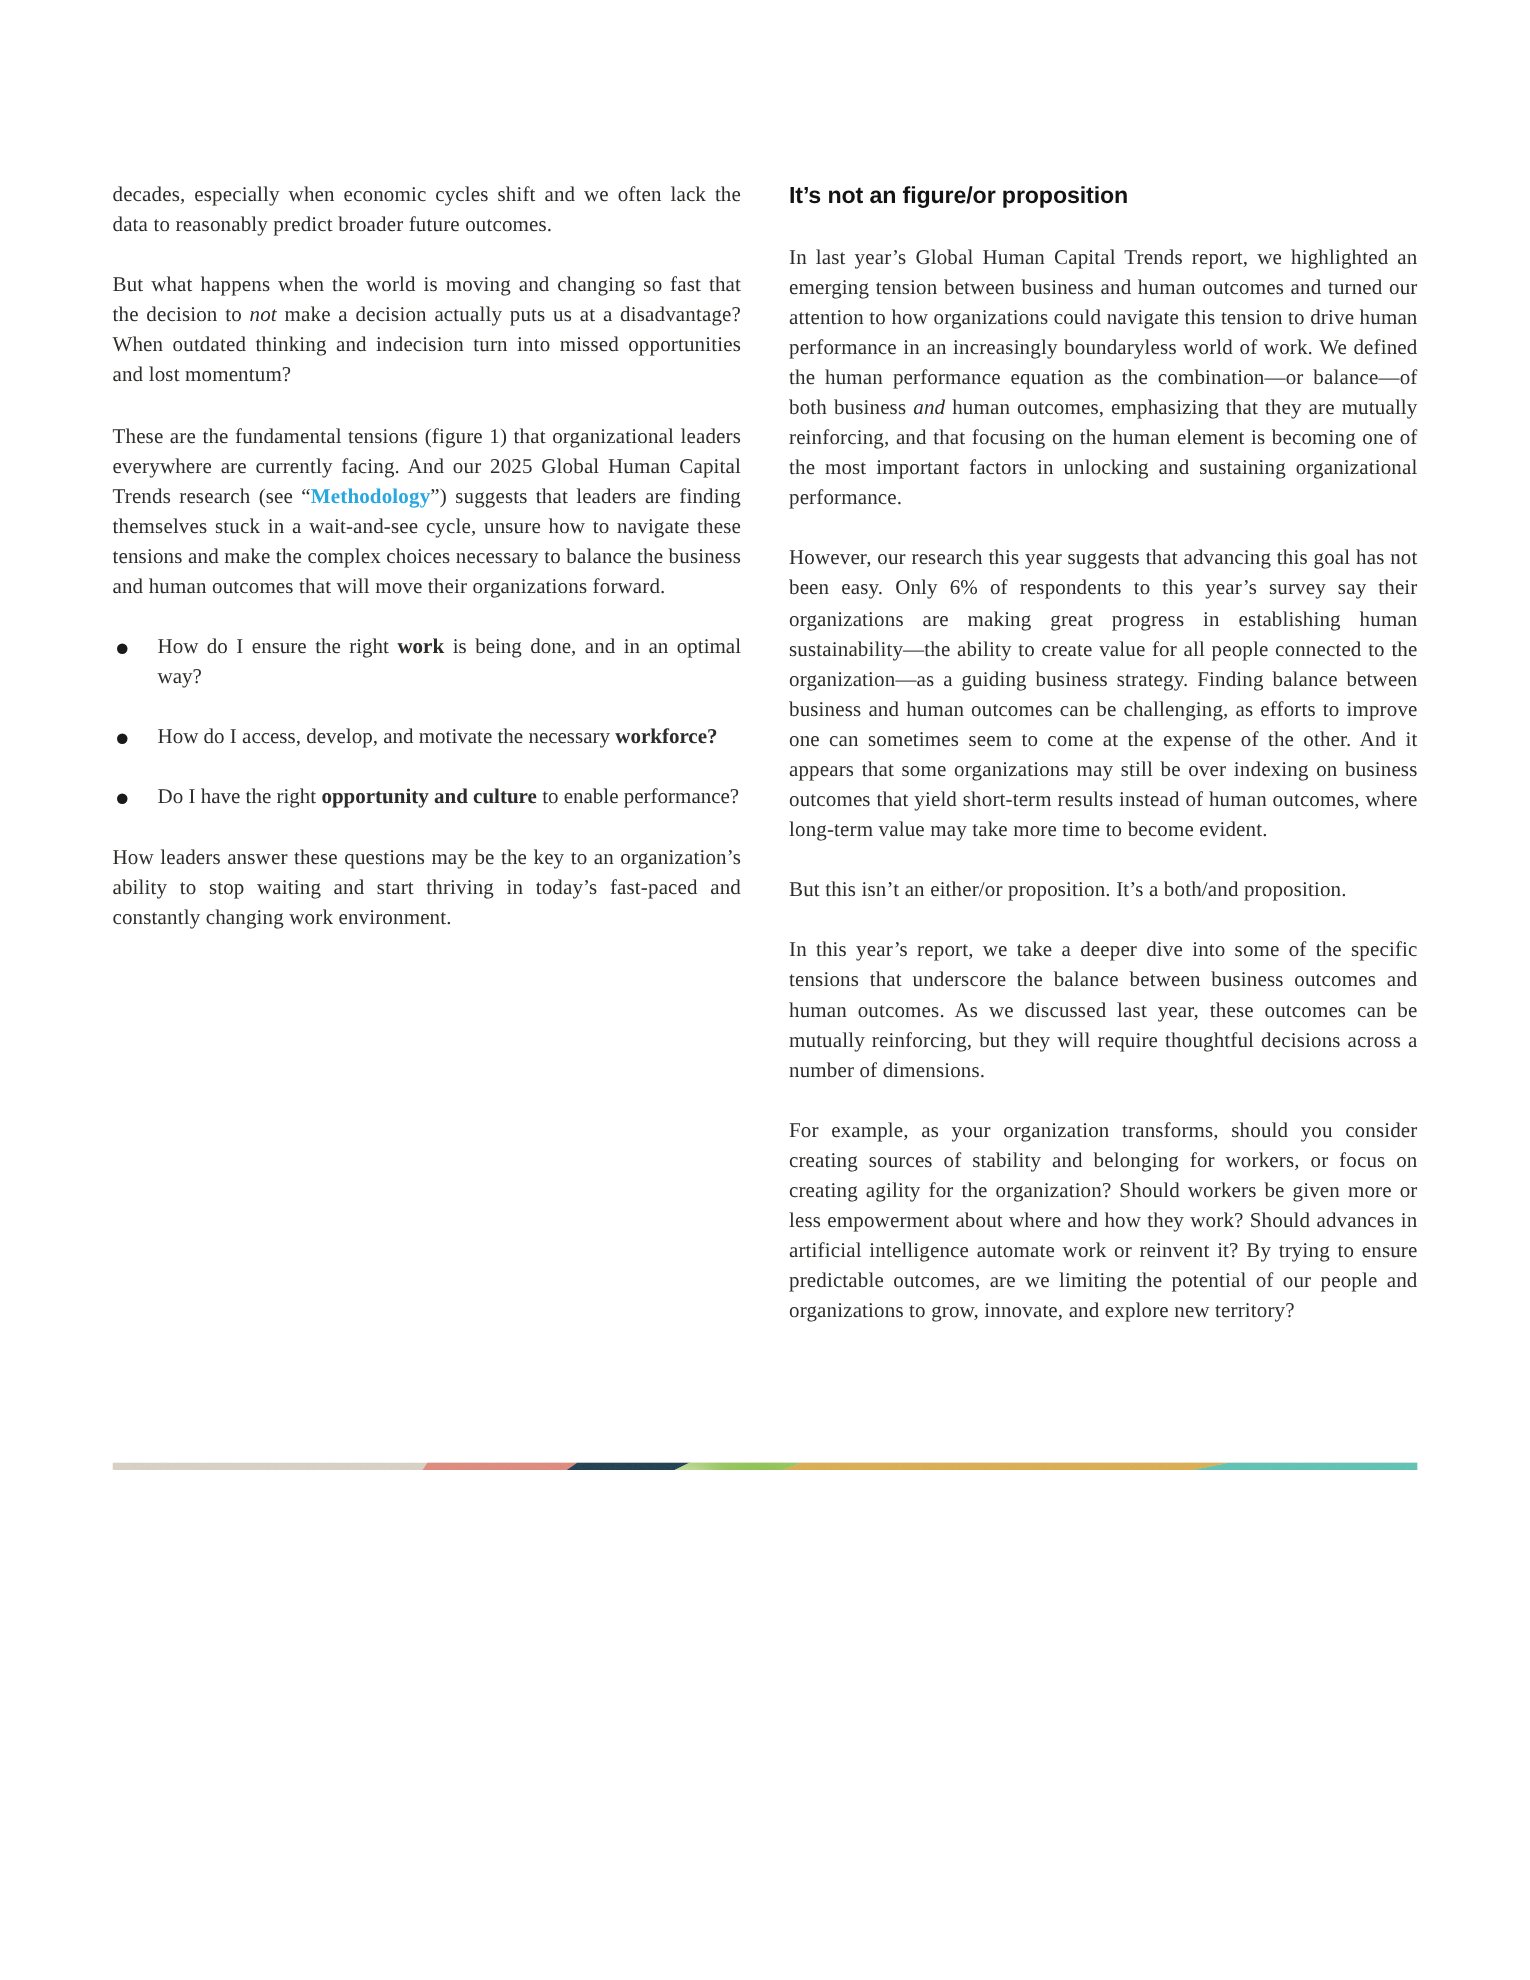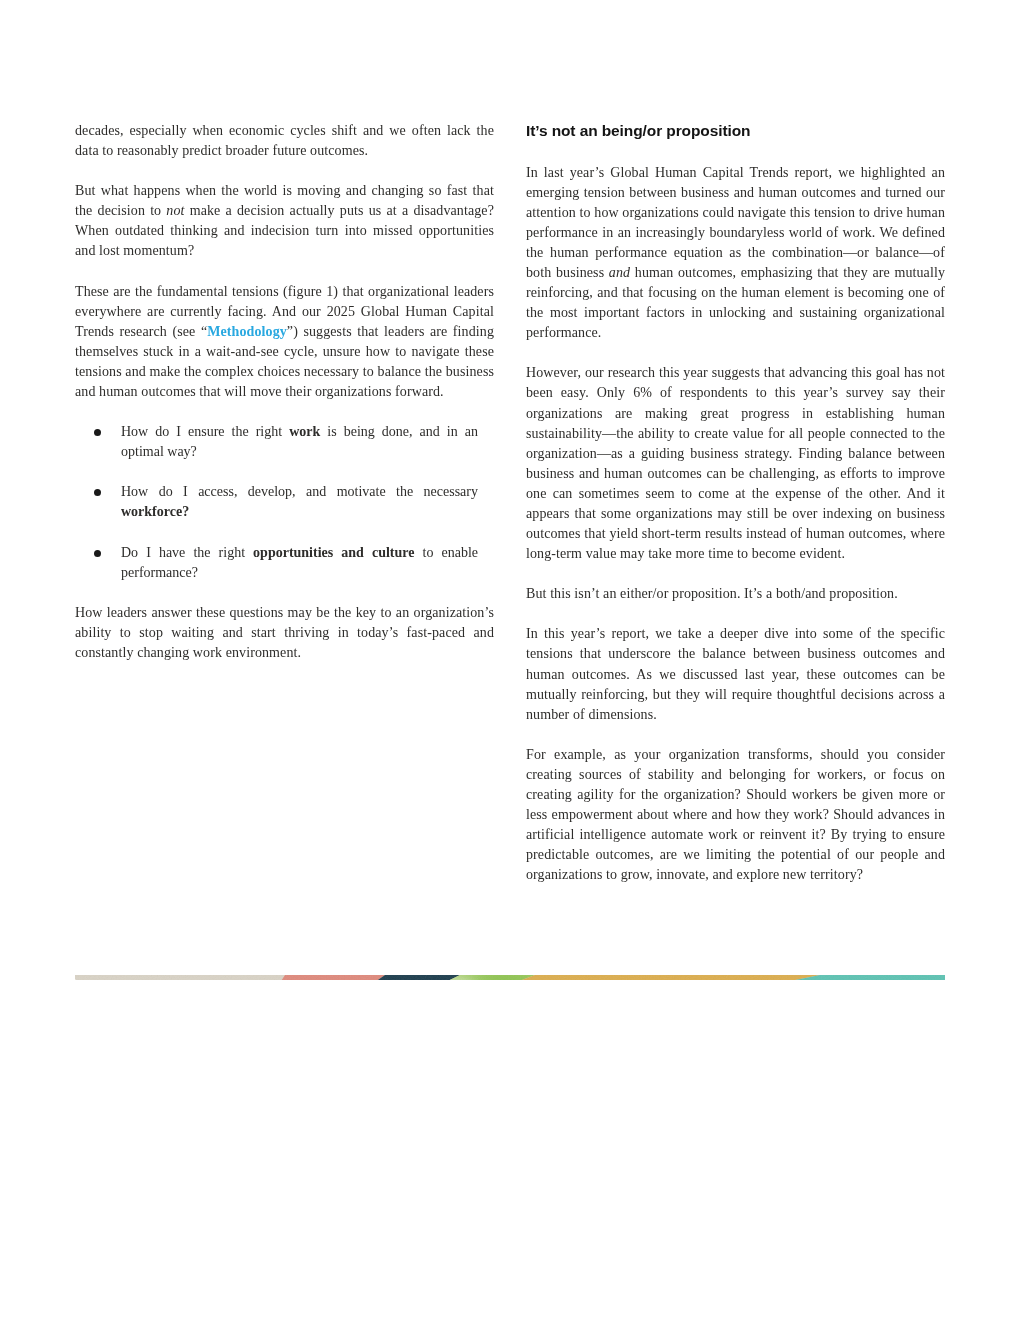--- a/index.html
+++ b/index.html
@@ -7,21 +7,21 @@
         font-family:"Liberation Serif", serif;color:#2e2d2b;padding-left:38px;}
   .columns{position:absolute;left:75px;top:121px;width:870px;display:flex;gap:32px;}
   .col{width:419px;}
   .body{font-size:14px;line-height:20.1px;text-align:justify;margin:0 0 20px 0;letter-spacing:0.1px;}
   .body:last-child{margin-bottom:0;}
   .i{font-style:italic;}
   .b{font-weight:bold;}
   .link{color:#29a8e0;font-weight:bold;cursor:pointer;}
   .heading{font-family:"Liberation Sans", sans-serif;font-weight:700;font-size:15.5px;
            line-height:19.5px;color:#141414;margin:0 0 22px 0;letter-spacing:-0.1px;}
-  .bullets{list-style:none;margin:16px;padding:0;}
+  .bullets{list-style:none;margin:0;padding:0;}
   .bullets li{position:relative;padding-left:30px;margin:0 0 20px 0;font-size:14px;line-height:20.1px;text-align:justify;}
   .dot{position:absolute;left:3px;top:7px;width:7px;height:7px;border-radius:50%;background:#1a1a1a;}
   .illustration{position:absolute;left:75px;top:975px;width:870px;height:225px;}
   .illustration svg{display:block;width:870px;height:225px;}
   .footer{position:absolute;top:1230px;right:75px;display:flex;align-items:center;gap:13px;}
   .runfoot{font-style:italic;font-size:16px;color:#14532d;letter-spacing:0.4px;font-weight:bold;}
   .fdiv{width:1px;height:15px;background:#c9c9c9;}
   .pagenum{font-family:"Liberation Sans", sans-serif;font-size:12.5px;color:#7c7c7c;}
 </style>
 </head>
@@ -39,29 +39,29 @@
         <li>
           <span class="dot"></span>
           <span><span>How do I ensure the right </span><span class="b">work</span><span> is being done, and in an optimal way?</span></span>
         </li>
         <li>
           <span class="dot"></span>
           <span><span>How do I access, develop, and motivate the necessary </span><span class="b">workforce?</span></span>
         </li>
         <li>
           <span class="dot"></span>
-          <span><span>Do I have the right </span><span class="b">opportunities and culture</span><span> to enable performance?</span></span>
+          <span><span>Do I have the right </span><span class="b">opportunity and culture</span><span> to enable performance?</span></span>
         </li>
       </ul>
       <p class="body"><span>How leaders answer these questions may be the key to an organization’s ability to stop waiting and start thriving in today’s fast-paced and constantly changing work environment.</span></p>
     </div>
 
     <div class="col">
       <h2 class="heading">
-        <div>It’s not an being/or proposition</div>
+        <div>It’s not an figure/or proposition</div>
       </h2>
       <p class="body"><span>In last year’s Global Human Capital Trends report, we highlighted an emerging tension between business and human outcomes and turned our attention to how organizations could navigate this tension to drive human performance in an increasingly boundaryless world of work. We defined the human performance equation as the combination—or balance—of both business </span><span class="i">and</span><span> human outcomes, emphasizing that they are mutually reinforcing, and that focusing on the human element is becoming one of the most important factors in unlocking and sustaining organizational performance.</span></p>
       <p class="body"><span>However, our research this year suggests that advancing this goal has not been easy. Only 6% of respondents to this year’s survey say their organizations are making great progress in establishing human sustainability—the ability to create value for all people connected to the organization—as a guiding business strategy. Finding balance between business and human outcomes can be challenging, as efforts to improve one can sometimes seem to come at the expense of the other. And it appears that some organizations may still be over indexing on business outcomes that yield short-term results instead of human outcomes, where long-term value may take more time to become evident.</span></p>
       <p class="body"><span>But this isn’t an either/or proposition. It’s a both/and proposition.</span></p>
       <p class="body"><span>In this year’s report, we take a deeper dive into some of the specific tensions that underscore the balance between business outcomes and human outcomes. As we discussed last year, these outcomes can be mutually reinforcing, but they will require thoughtful decisions across a number of dimensions.</span></p>
       <p class="body"><span>For example, as your organization transforms, should you consider creating sources of stability and belonging for workers, or focus on creating agility for the organization? Should workers be given more or less empowerment about where and how they work? Should advances in artificial intelligence automate work or reinvent it? By trying to ensure predictable outcomes, are we limiting the potential of our people and organizations to grow, innovate, and explore new territory?</span></p>
     </div>
 
   </div>
 

